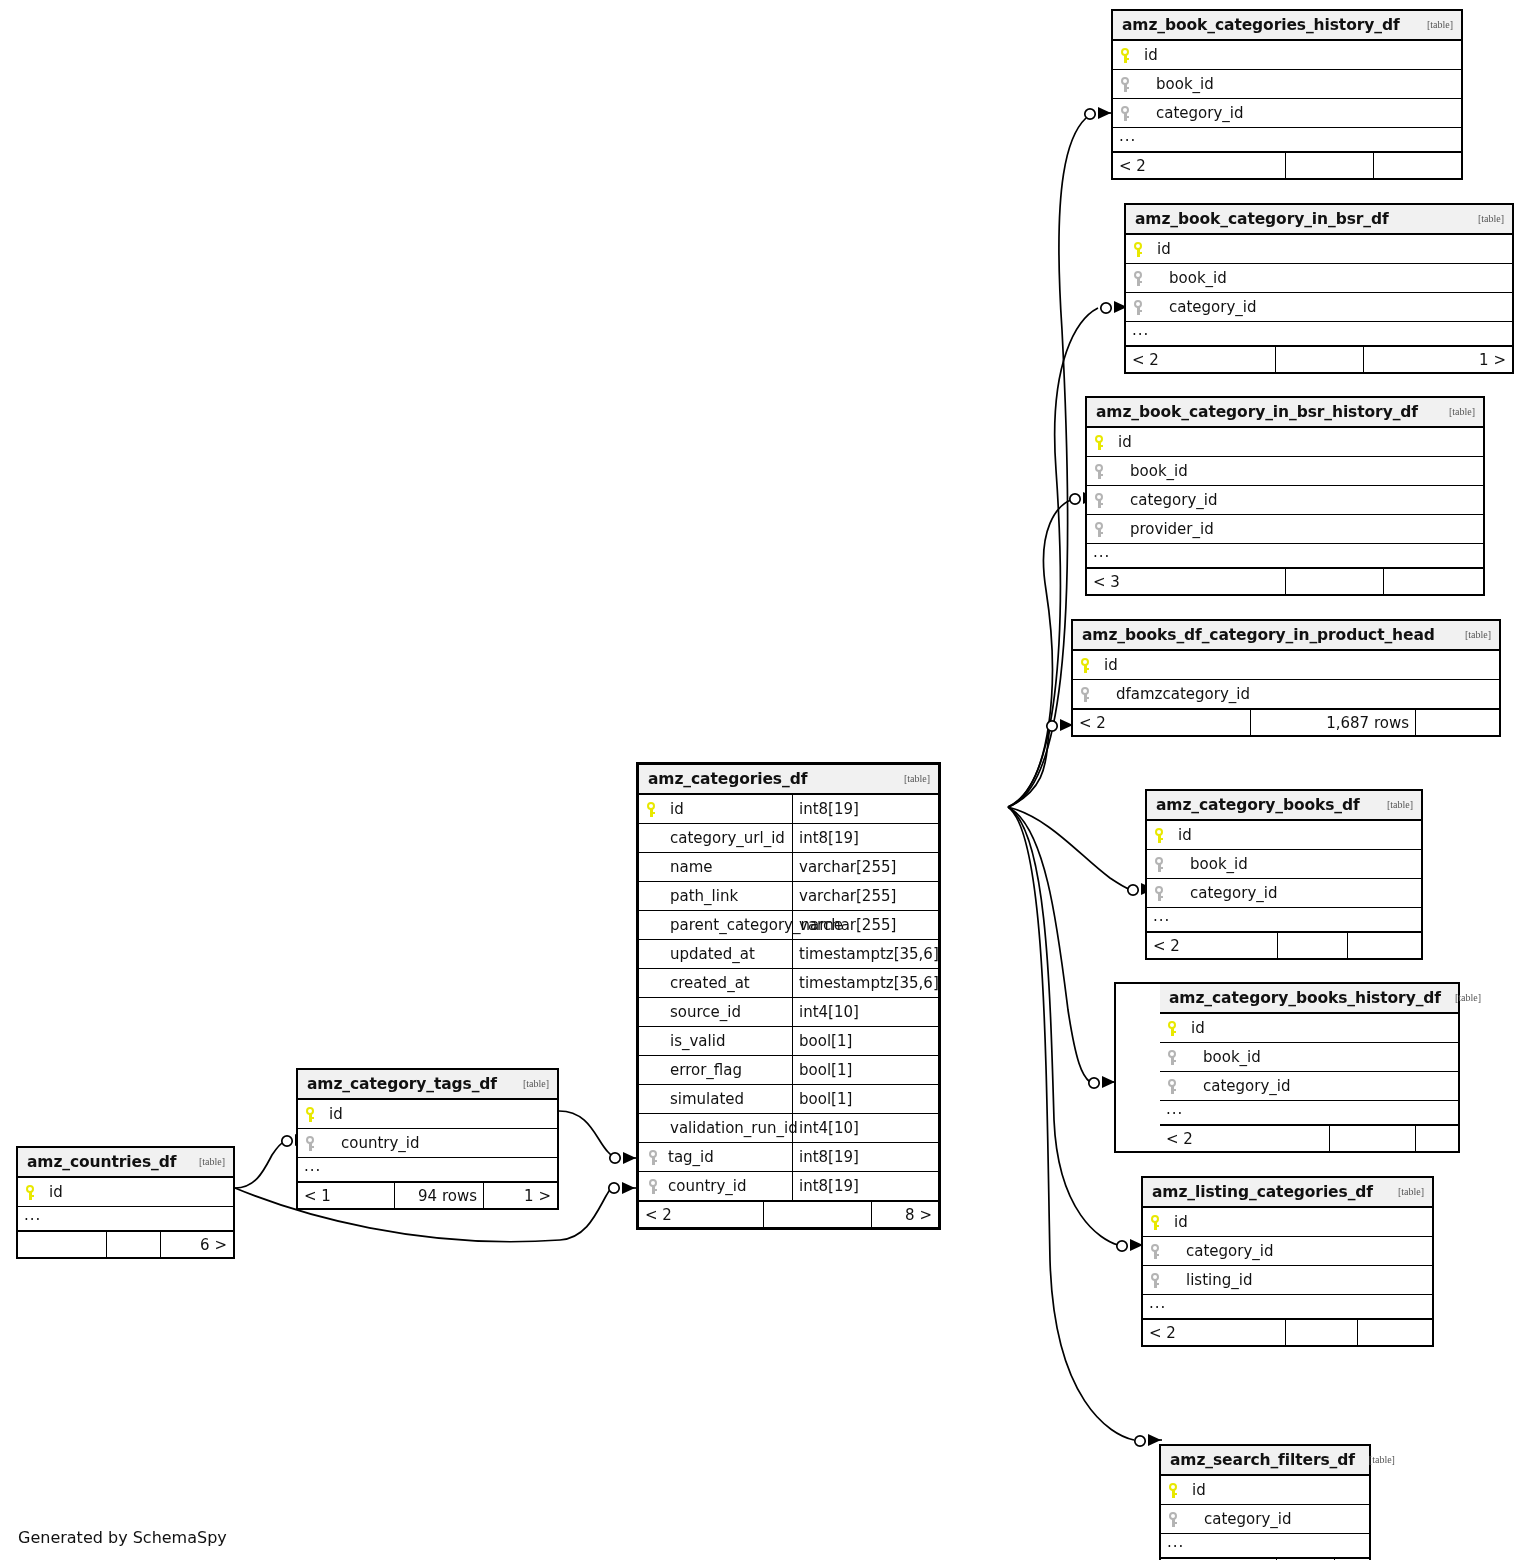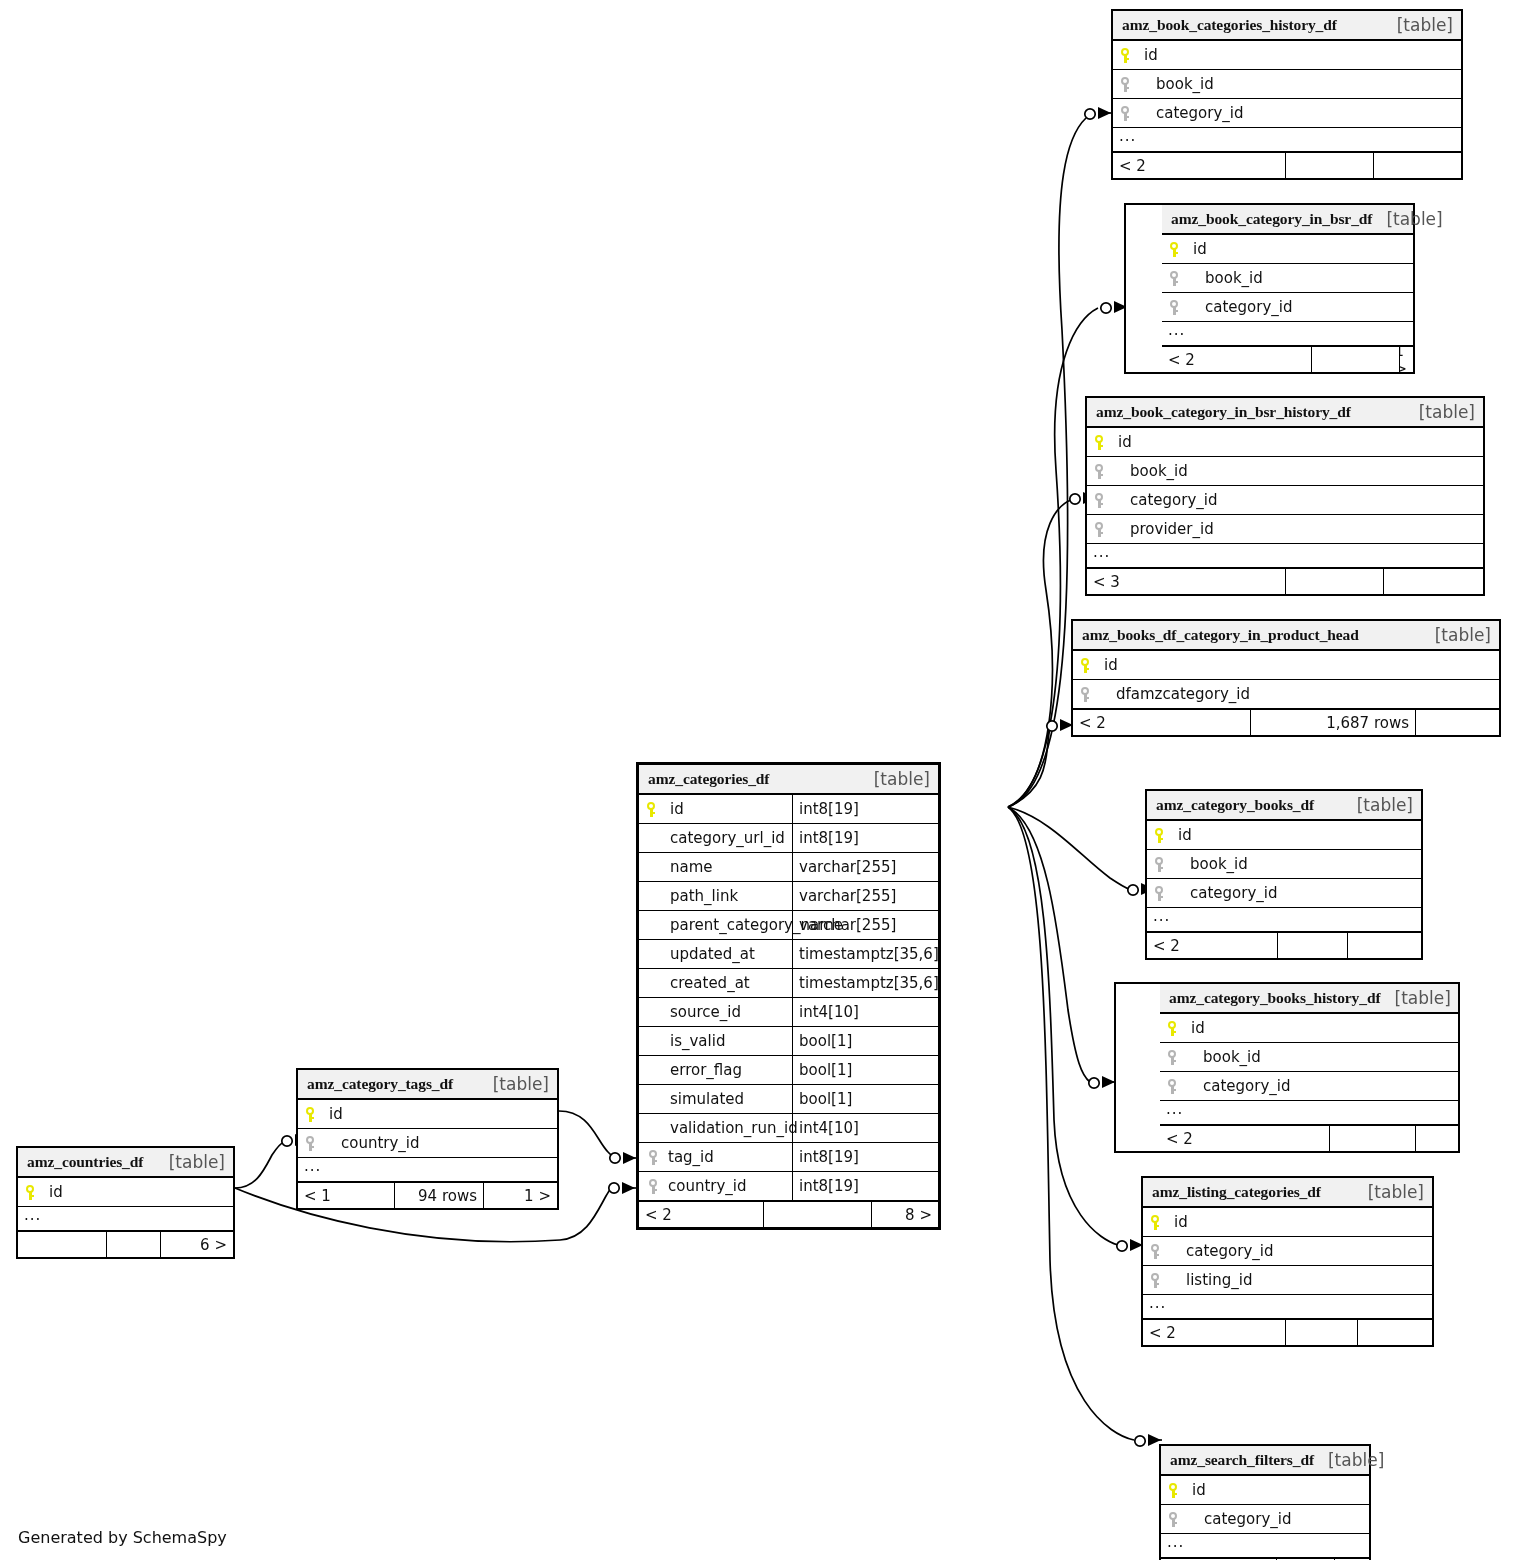--- a/index.html
+++ b/index.html
@@ -23,22 +23,22 @@
   .tbl.focal{border-width:3px;}
 
   .thead{
     display:flex;align-items:center;justify-content:space-between;
     background:#f1f1f1;
     border-bottom:2px solid #000;
     padding:4px 8px 5px 9px;
     box-sizing:border-box;
     height:30px;
   }
-  .tname{font-weight:bold;font-size:15.5px;letter-spacing:-0.1px;white-space:nowrap;font-family:Liberation Serif, serif;}
-  .ttag{color:#555;font-size:17px;padding-left:14px;white-space:nowrap;}
+  .tname{font-weight:bold;font-size:15.5px;letter-spacing:-0.1px;white-space:nowrap;}
+  .ttag{color:#555;font-size:10px;padding-left:14px;white-space:nowrap;font-family:Liberation Serif, serif;}
 
   .row{
     display:flex;align-items:center;
     height:29px;
     border-bottom:1px solid #000;
     box-sizing:border-box;
     position:relative;
   }
   .row:last-child{border-bottom:none;}
   .colname{
@@ -220,21 +220,21 @@
     <div class="ellipsis">
         <span>...</span>
       </div>
     <div class="tfoot">
       <div class="fc l" style="width:172px">&lt; 2</div>
       <div class="fc c" style="width:88px"></div>
       <div class="fc r" style="flex:1"></div>
     </div>
   </div>
 
-  <div class="tbl" style="left:1124px;top:203px;width:291px;padding-left:36px;">
+  <div class="tbl" style="left:1124px;top:203px;width:390px;">
     <div class="thead">
       <span class="tname">amz_book_category_in_bsr_df</span>
       <span class="ttag">[table]</span>
     </div>
     <div class="row">
       <div class="colname">
         <span class="keyslot">
             <span class="key pk">
               <i class="head"></i>
               <i class="shaft"></i>

